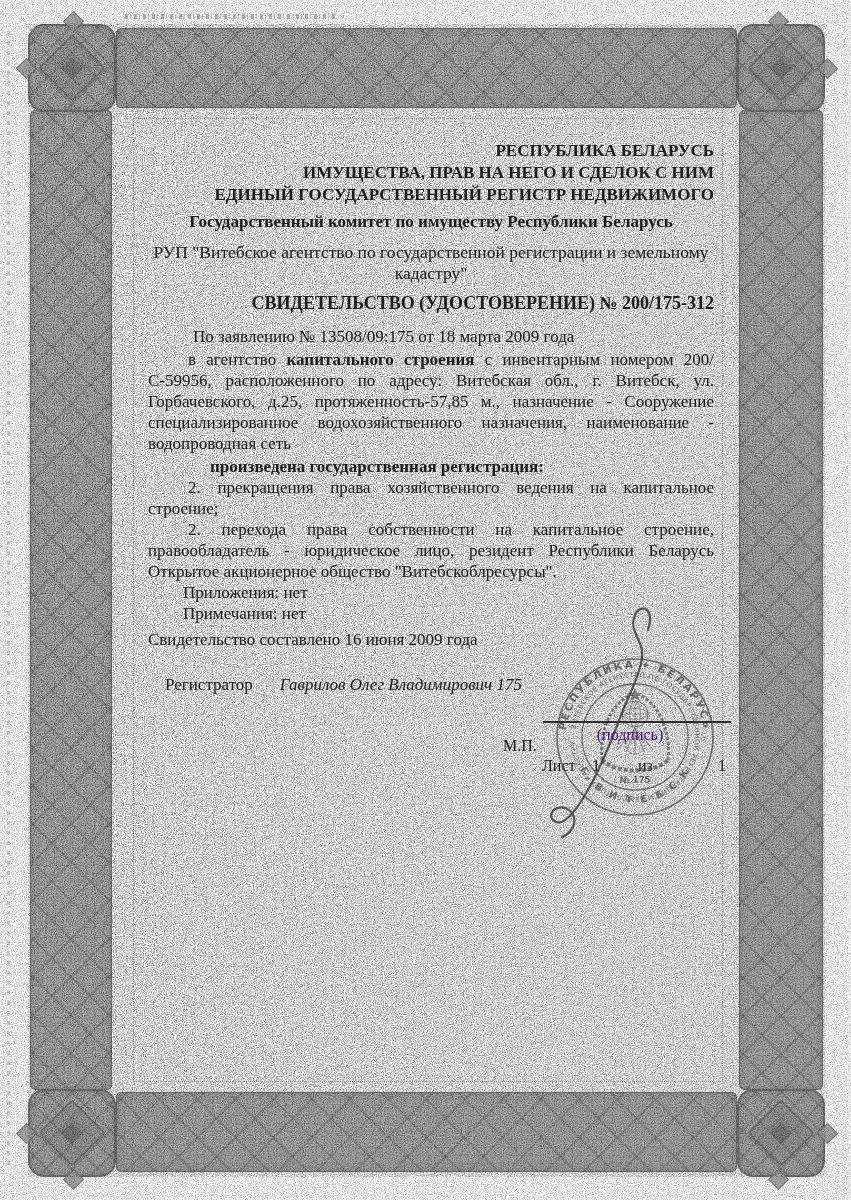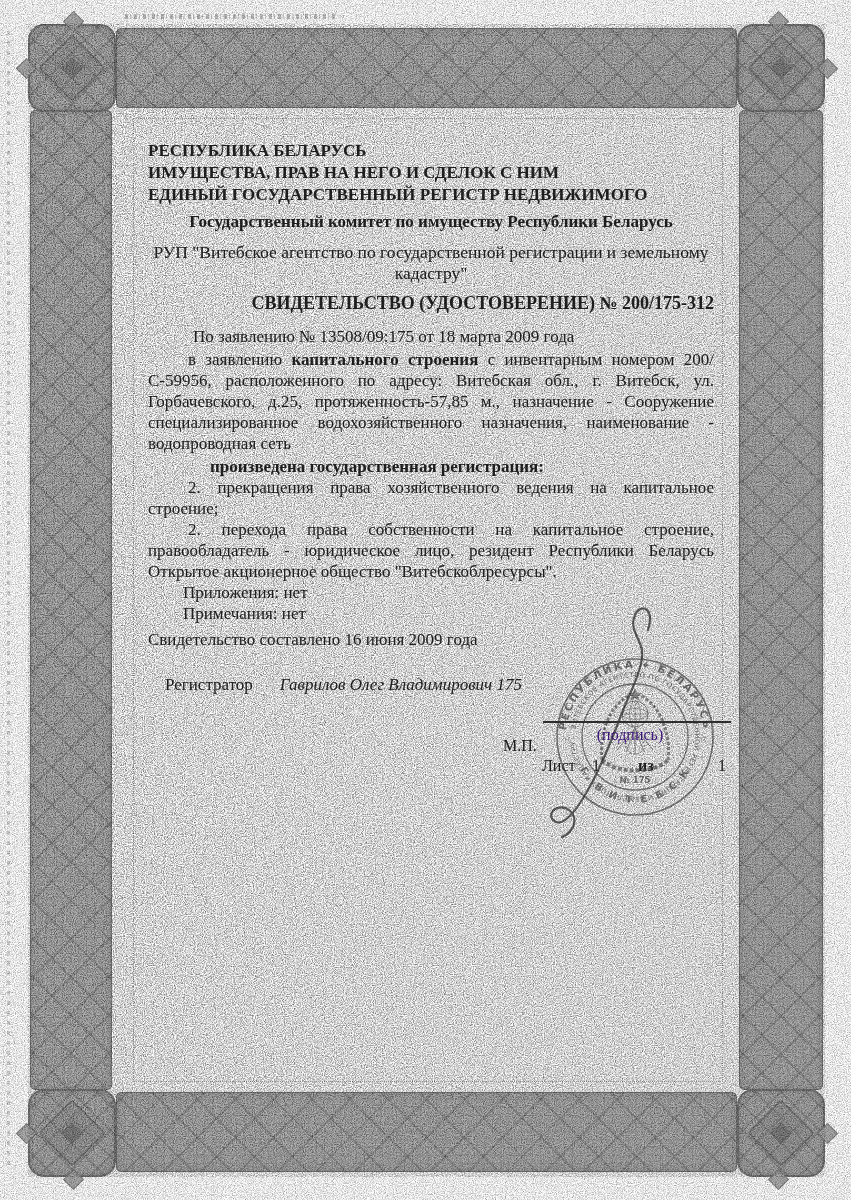--- a/index.html
+++ b/index.html
@@ -61,40 +61,40 @@
   .scan-edge{
     position:absolute;left:7px;top:25px;width:3px;height:1140px;opacity:.45;z-index:1;
     background:repeating-linear-gradient(0deg, rgba(90,90,90,.55) 0 4px, transparent 4px 10px);
   }
   
   .content{
     position:absolute;left:148px;top:140px;width:566px;z-index:2;
     font-size:17px;line-height:21px;
   }
   .content p{margin:0;}
-  .registry-title{font-weight:bold;font-size:17px;line-height:22px;text-align:left;}
+  .registry-title{font-weight:bold;font-size:17px;line-height:22px;text-align:right;}
   .committee{font-weight:bold;margin-top:5px !important;text-align:center;}
   .agency{margin-top:10px !important;text-align:center;font-size:17.5px;}
   .cert-title{font-weight:bold;font-size:18px;line-height:23px;margin-top:8px !important;text-align:right;}
   .application{margin-top:11px !important;padding-left:45px;}
   .subject{margin-top:2px !important;text-align:justify;text-indent:40px;}
   .reg-heading{font-weight:bold;margin-top:2px !important;padding-left:62px;}
   .reg-item{text-align:justify;text-indent:40px;}
   .small-indent{padding-left:35px;}
   .composed{margin-top:5px !important;}
   .registrar-row{display:flex;margin-top:24px !important;padding-left:17px;}
   .registrar-name{font-style:italic;margin-left:27px;}
   
   .mp{position:absolute;left:503px;top:737px;font-size:16px;z-index:2;}
   .sig-caption{position:absolute;left:545px;top:726px;width:170px;text-align:center;font-size:16px;z-index:4;color:#4c1d95;}
   .sheet-row{position:absolute;left:542px;top:757px;width:200px;height:22px;font-size:16px;z-index:2;}
   .sheet-row span{position:absolute;top:0;}
   .sheet-label{left:0;}
   .sheet-num{left:50px;}
-  .sheet-of{left:96px;font-weight:bold;}
+  .sheet-of{left:96px;}
   .sheet-total{left:176px;}
   .seal-svg{position:absolute;left:520px;top:600px;z-index:3;opacity:.88;filter:blur(.2px);}
   .noise-svg{position:absolute;left:0;top:0;z-index:5;pointer-events:none;}
 </style>
 </head>
 <body>
 
 <div class="page">
 
   <div class="microprint"></div>
@@ -118,21 +118,21 @@
   <div class="inner-dotted"></div>
 
   <div class="content">
     <p class="registry-title">РЕСПУБЛИКА БЕЛАРУСЬ</p>
     <p class="registry-title">ИМУЩЕСТВА, ПРАВ НА НЕГО И СДЕЛОК С НИМ</p>
     <p class="registry-title">ЕДИНЫЙ ГОСУДАРСТВЕННЫЙ РЕГИСТР НЕДВИЖИМОГО</p>
     <p class="committee">Государственный комитет по имуществу Республики Беларусь</p>
     <p class="agency">РУП "Витебское агентство по государственной регистрации и земельному кадастру"</p>
     <p class="cert-title">СВИДЕТЕЛЬСТВО (УДОСТОВЕРЕНИЕ) № 200/175-312</p>
     <p class="application">По заявлению № 13508/09:175 от 18 марта 2009 года</p>
-    <p class="subject"><span>в заявлению </span><b>капитального строения</b><span> с инвентарным номером 200/С-59956, расположенного по адресу: Витебская обл., г. Витебск, ул. Горбачевского, д.25, протяженность-57,85 м., назначение - Сооружение специализированное водохозяйственного назначения, наименование - водопроводная сеть</span></p>
+    <p class="subject"><span>в агентство </span><b>капитального строения</b><span> с инвентарным номером 200/С-59956, расположенного по адресу: Витебская обл., г. Витебск, ул. Горбачевского, д.25, протяженность-57,85 м., назначение - Сооружение специализированное водохозяйственного назначения, наименование - водопроводная сеть</span></p>
     <p class="reg-heading">произведена государственная регистрация:</p>
     <p class="reg-item">2. прекращения права хозяйственного ведения на капитальное строение;</p>
     <p class="reg-item">2. перехода права собственности на капитальное строение, правообладатель - юридическое лицо, резидент Республики Беларусь Открытое акционерное общество "Витебскоблресурсы".</p>
     <p class="small-indent">Приложения: нет</p>
     <p class="small-indent">Примечания: нет</p>
     <p class="composed">Свидетельство составлено 16 июня 2009 года</p>
     <div class="registrar-row">
       <span>Регистратор</span>
       <span class="registrar-name">Гаврилов Олег Владимирович 175</span>
     </div>

